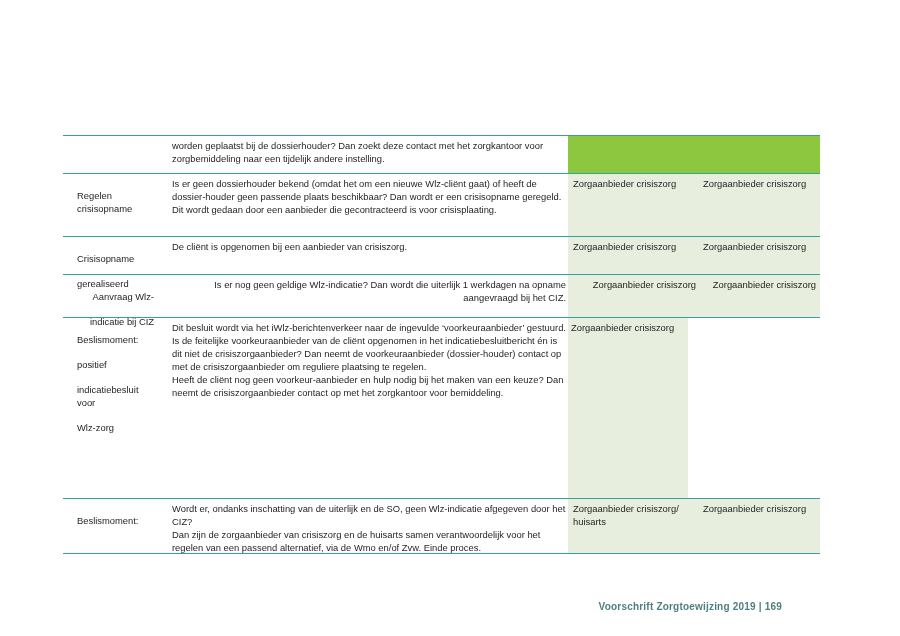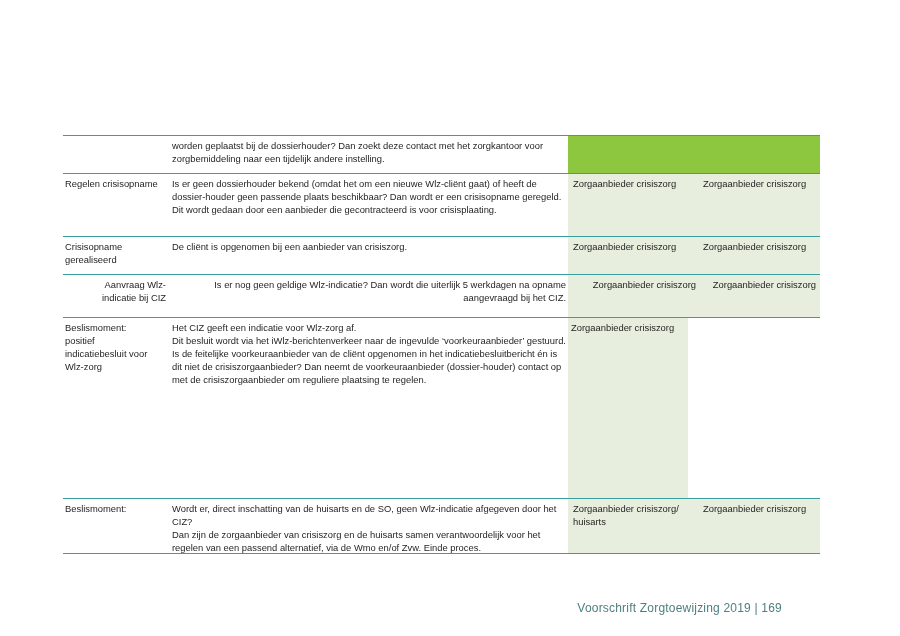--- a/index.html
+++ b/index.html
@@ -36,28 +36,29 @@
   .c1 { width: 107px; padding: 3px 4px 0 2px; box-sizing: border-box; }
   .c2 { width: 398px; padding: 3px 2px 0 2px; box-sizing: border-box; }
   .c3 { width: 132px; padding: 3px 4px 0 5px; box-sizing: border-box;
         background: var(--cell-light-green, #e7eedd); }
   .c4 { width: 120px; padding: 3px 4px 0 3px; box-sizing: border-box;
         background: var(--cell-light-green, #e7eedd); }
   .c34 { width: 252px; box-sizing: border-box;
          background: var(--highlight-green, #8dc63f); }
 
   .para { margin: 0; }
-  .lbl-line { margin: 0; }
+  .lbl-line { margin: 12px; }
 
   .footer {
     position: absolute;
     top: 601px; right: 118px;
-    font-size: 12px;
+    font-size: 10px;
     letter-spacing: 0.2px;
     color: var(--footer-text, #4e7f80);
+    font-weight: bold;
   }
 </style>
 </head>
 <body>
 
 <div class="page">
 
   <div class="vz-table">
 
     <div class="row r1">
@@ -90,47 +91,47 @@
       <div class="c3">Zorgaanbieder crisiszorg</div>
       <div class="c4">Zorgaanbieder crisiszorg</div>
     </div>
 
     <div class="row r4">
       <div class="c1">
         <div class="lbl-line">Aanvraag Wlz-</div>
         <div class="lbl-line">indicatie bij CIZ</div>
       </div>
       <div class="c2">
-        <div class="para">Is er nog geen geldige Wlz-indicatie? Dan wordt die uiterlijk 5 werkdagen na opname aangevraagd bij het CIZ.</div>
+        <div class="para">Is er nog geen geldige Wlz-indicatie? Dan wordt die uiterlijk 1 werkdagen na opname aangevraagd bij het CIZ.</div>
       </div>
       <div class="c3">Zorgaanbieder crisiszorg</div>
       <div class="c4">Zorgaanbieder crisiszorg</div>
     </div>
 
     <div class="row r5">
       <div class="c1">
         <div class="lbl-line">Beslismoment:</div>
         <div class="lbl-line">positief</div>
         <div class="lbl-line">indicatiebesluit voor</div>
         <div class="lbl-line">Wlz-zorg</div>
       </div>
       <div class="c2">
-        <div class="para">Het CIZ geeft een indicatie voor Wlz-zorg af.</div>
         <div class="para">Dit besluit wordt via het iWlz-berichtenverkeer naar de ingevulde ‘voorkeuraanbieder’ gestuurd.</div>
         <div class="para">Is de feitelijke voorkeuraanbieder van de cliënt opgenomen in het indicatiebesluitbericht én is dit niet de crisiszorgaanbieder? Dan neemt de voorkeuraanbieder (dossier-houder) contact op met de crisiszorgaanbieder om reguliere plaatsing te regelen.</div>
+        <div class="para">Heeft de cliënt nog geen voorkeur-aanbieder en hulp nodig bij het maken van een keuze? Dan neemt de crisiszorgaanbieder contact op met het zorgkantoor voor bemiddeling.</div>
       </div>
       <div class="c4">Zorgaanbieder crisiszorg</div>
     </div>
 
     <div class="row r6">
       <div class="c1">
         <div class="lbl-line">Beslismoment:</div>
       </div>
       <div class="c2">
-        <div class="para">Wordt er, direct inschatting van de huisarts en de SO, geen Wlz-indicatie afgegeven door het CIZ?</div>
+        <div class="para">Wordt er, ondanks inschatting van de uiterlijk en de SO, geen Wlz-indicatie afgegeven door het CIZ?</div>
         <div class="para">Dan zijn de zorgaanbieder van crisiszorg en de huisarts samen verantwoordelijk voor het regelen van een passend alternatief, via de Wmo en/of Zvw. Einde proces.</div>
       </div>
       <div class="c3">Zorgaanbieder crisiszorg/ huisarts</div>
       <div class="c4">Zorgaanbieder crisiszorg</div>
     </div>
 
   </div>
 
   <div class="footer">Voorschrift Zorgtoewijzing 2019 | 169</div>
 

